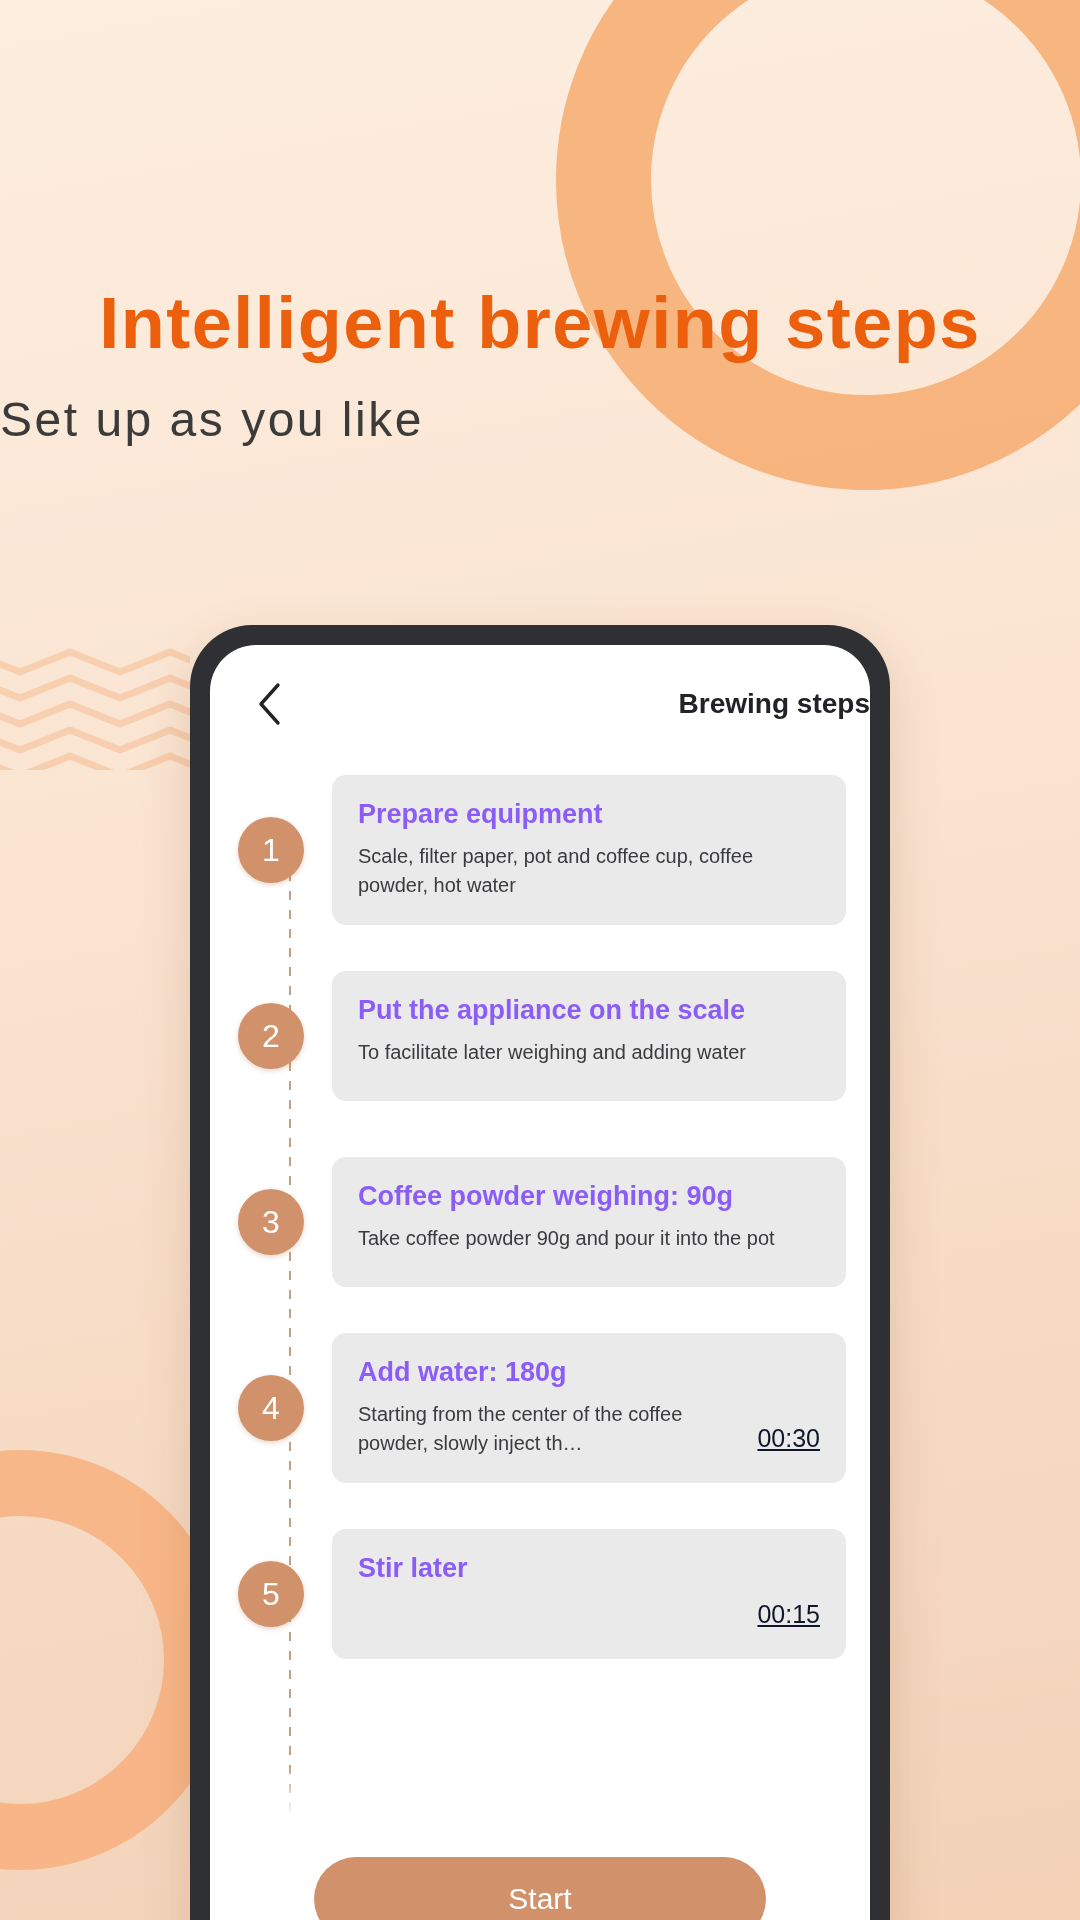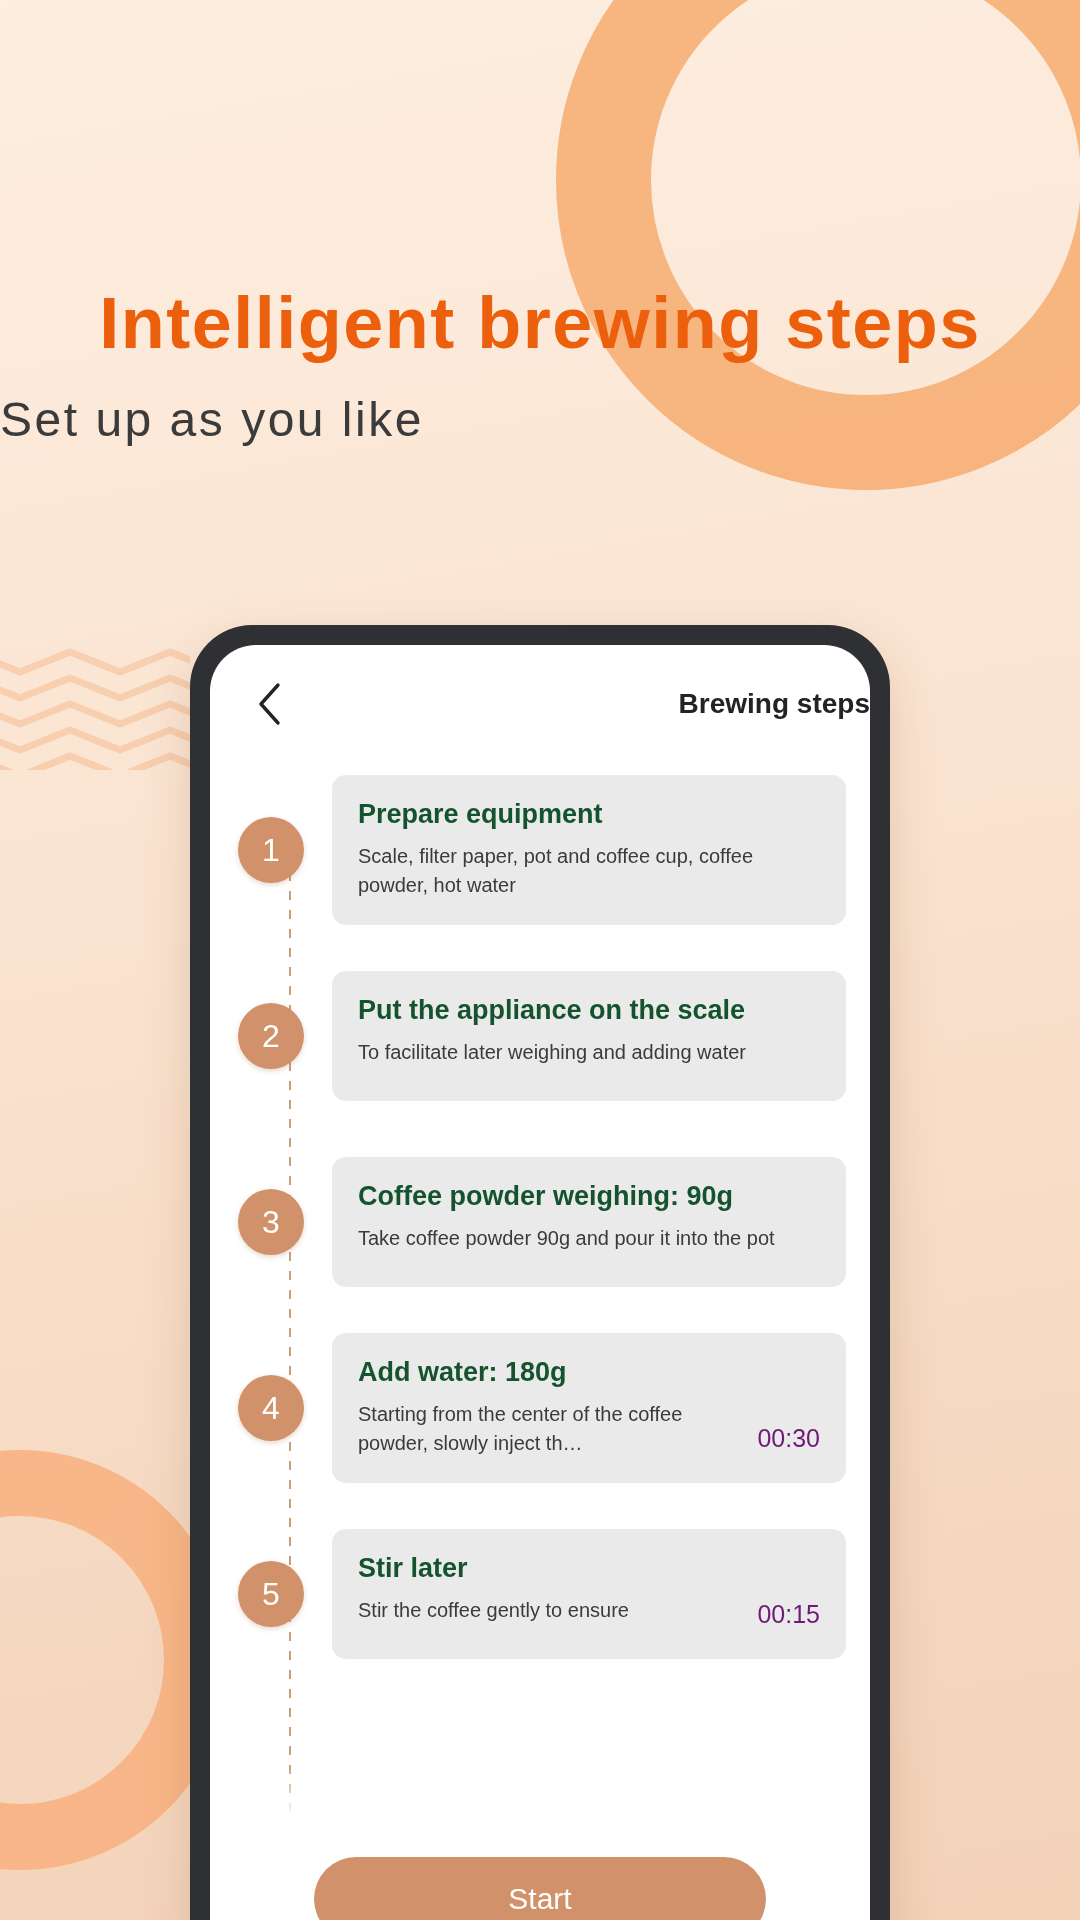--- a/index.html
+++ b/index.html
@@ -136,33 +136,34 @@
     border-radius:14px;
     padding:24px 26px 26px 26px;
     display:flex;
     align-items:flex-start;
     gap:14px;
     min-height:130px;
   }
   .card-body { flex:1; min-width:0; }
   .card-title {
     font-size:27px; font-weight:bold;
-    color:#14532d;
+    color:#8b5cf6;
     margin-bottom:12px;
     line-height:1.15;
   }
   .card-desc {
     font-size:20px;
     color:#3a3b3e;
     line-height:1.42;
   }
   .timer {
     flex:0 0 auto;
     font-size:25px;
-    color:#701a75;
+    color:#0f172a;
+    text-decoration:underline;
     align-self:flex-end;
     padding-bottom:4px;
     white-space:nowrap;
     cursor:pointer;
   }
   .step.has-timer .card-desc {
     display:-webkit-box;
     -webkit-line-clamp:2;
     -webkit-box-orient:vertical;
     overflow:hidden;
@@ -280,21 +281,20 @@
         </div>
       </div>
 
       <div class="step has-timer">
         <div class="bullet-col">
           <div class="bullet">5</div>
         </div>
         <div class="card">
           <div class="card-body">
             <div class="card-title">Stir later</div>
-            <div class="card-desc">Stir the coffee gently to ensure</div>
           </div>
           <div class="timer">00:15</div>
         </div>
       </div>
     </div>
 
     <div class="list-fade"></div>
 
     <div class="footer">
       <button class="start-btn">Start</button>

